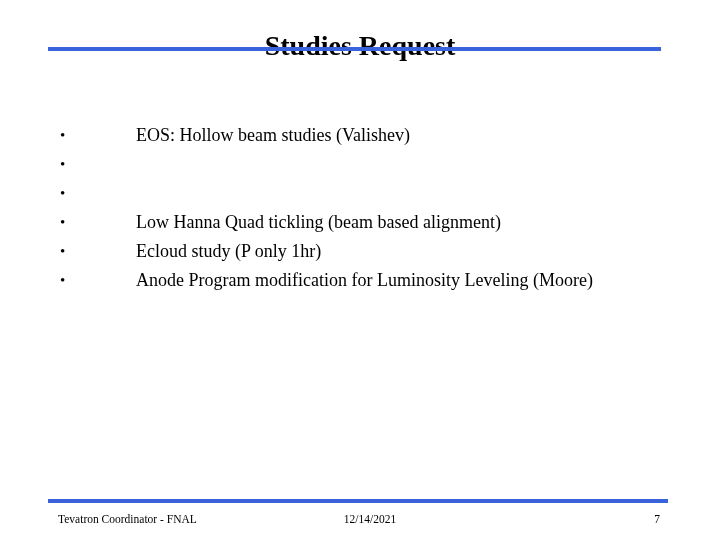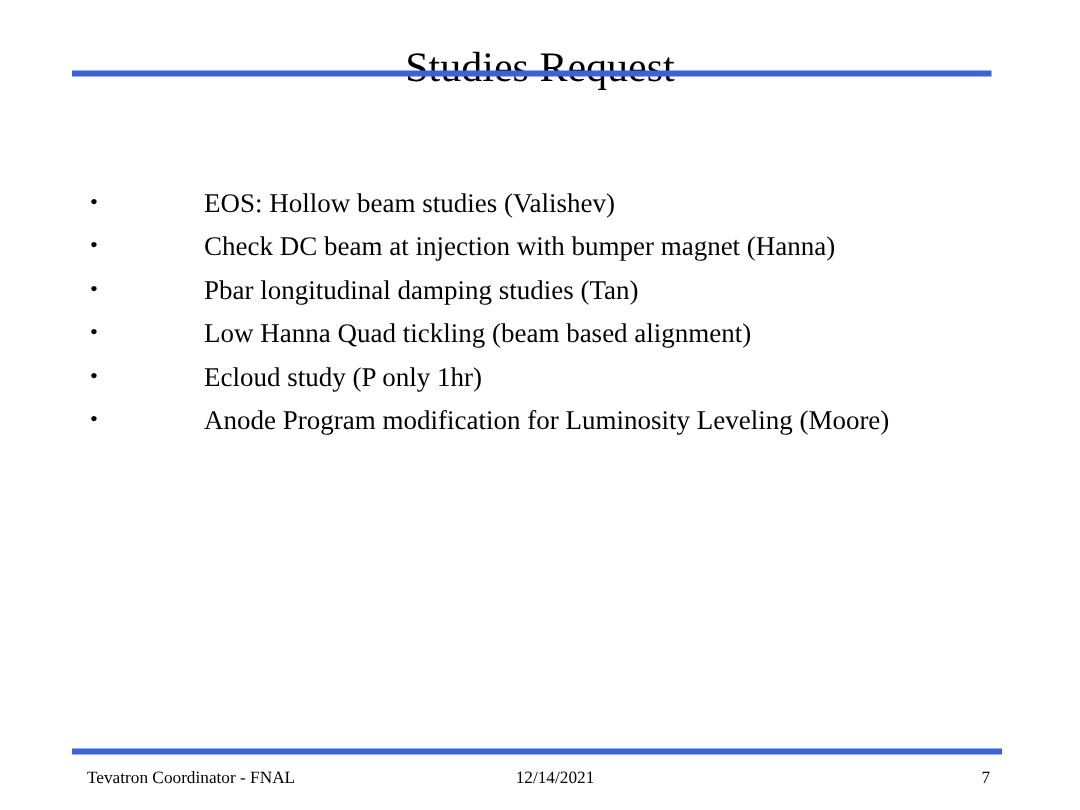--- a/index.html
+++ b/index.html
@@ -27,21 +27,21 @@
   
   .slide-title {
     position: absolute;
     left: 48px;
     top: 11px;
     width: 624px;
     text-align: center;
     font-family: "Liberation Serif", "DejaVu Serif", serif;
     font-size: 28px;
     line-height: 32px;
-    font-weight: normal;
+    font-weight: bold;
     color: #000000;
     white-space: nowrap;
   }
 
   
   .title-rule {
     position: absolute;
     left: 48px;
     top: 47px;
     width: 613px;
@@ -136,26 +136,24 @@
 
   <ul class="body-list">
 
     <li class="bullet-item">
       <span class="bullet-marker">•</span>
       <span class="bullet-text">EOS: Hollow beam studies (Valishev)</span>
     </li>
 
     <li class="bullet-item">
       <span class="bullet-marker">•</span>
-      <span class="bullet-text">Check DC beam at injection with bumper magnet (Hanna)</span>
     </li>
 
     <li class="bullet-item">
       <span class="bullet-marker">•</span>
-      <span class="bullet-text">Pbar longitudinal damping studies (Tan)</span>
     </li>
 
     <li class="bullet-item">
       <span class="bullet-marker">•</span>
       <span class="bullet-text">Low Hanna Quad tickling (beam based alignment)</span>
     </li>
 
     <li class="bullet-item">
       <span class="bullet-marker">•</span>
       <span class="bullet-text">Ecloud study (P only 1hr)</span>

